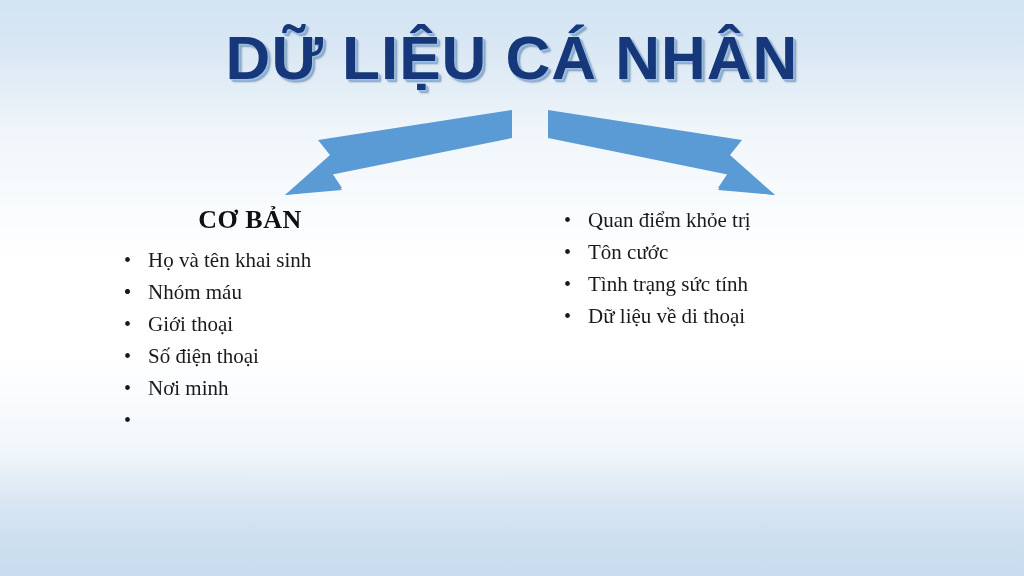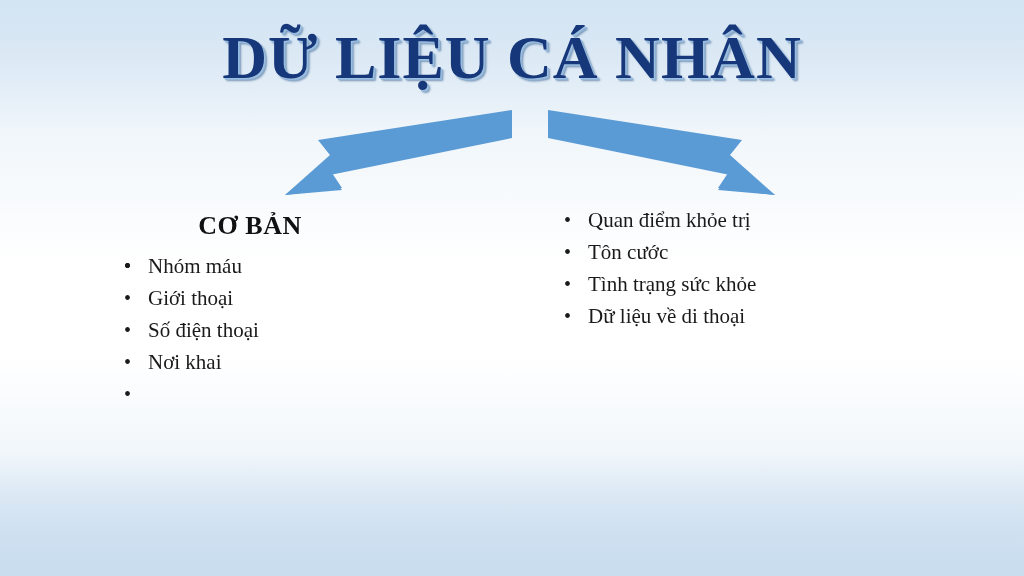--- a/index.html
+++ b/index.html
@@ -45,21 +45,21 @@
     background: linear-gradient(to top, #c9ddef 0%, rgba(255,255,255,0) 100%);
     pointer-events: none;
   }
 
   .title {
     position: absolute;
     top: 22px;
     left: 0;
     width: 100%;
     text-align: center;
-    font-family: Liberation Serif, serif;
+    font-family: Liberation Sans, sans-serif;
     font-weight: bold;
     font-size: 62px;
     letter-spacing: 1px;
     color: #16377a;
     text-shadow:
       1px 1px 0 #9fc0e0,
       2px 2px 0 #8fb5da,
       3px 3px 2px rgba(40,80,130,0.55);
     z-index: 5;
   }
@@ -80,21 +80,21 @@
   }
   .col-left { left: 100px; width: 420px; }
   .col-right { left: 540px; width: 420px; }
 
   .col-head {
     font-family: "Liberation Serif", serif;
     font-weight: bold;
     font-size: 26px;
     color: #111111;
     text-align: center;
-    margin: 6px 0 10px 0;
+    margin: 0 0 10px 0;
     letter-spacing: 0.5px;
   }
   .col-left .col-head { padding-right: 120px; }
   .col-right .col-head { padding-right: 90px; }
 
   ul.items {
     list-style: none;
     margin: 0;
     padding: 0 0 0 18px;
   }
@@ -132,32 +132,32 @@
 
     <g>
       <polygon points="775,95 730,55 742,40 548,10 548,38 730,75 718,90" fill="#5b9bd5"></polygon>
       <polygon points="775,95 728,57 738,44 548,12 548,36 728,73 718,88" fill="#5b9bd5"></polygon>
     </g>
   </svg>
 
   <div class="col col-left">
     <div class="col-head">CƠ BẢN</div>
     <ul class="items">
-      <li><span class="bullet">•</span></li>
+      <li><span class="bullet">•</span><span>Họ và tên khai sinh</span></li>
       <li><span class="bullet">•</span></li>
       <li><span class="bullet">•</span><span>Nhóm máu</span></li>
       <li><span class="bullet">•</span><span>Giới thoại</span></li>
       <li><span class="bullet">•</span><span>Số điện thoại</span></li>
-      <li><span class="bullet">•</span><span>Nơi khai</span></li>
+      <li><span class="bullet">•</span><span>Nơi minh</span></li>
       <li><span class="bullet">•</span></li>
     </ul>
   </div>
 
   <div class="col col-right">
     <ul class="items">
       <li><span class="bullet">•</span><span>Quan điểm khỏe trị</span></li>
       <li><span class="bullet">•</span><span>Tôn cước</span></li>
-      <li><span class="bullet">•</span><span>Tình trạng sức khỏe</span></li>
+      <li><span class="bullet">•</span><span>Tình trạng sức tính</span></li>
       <li><span class="bullet">•</span><span>Dữ liệu về di thoại</span></li>
     </ul>
   </div>
 
 </div>
 
 </body></html>

